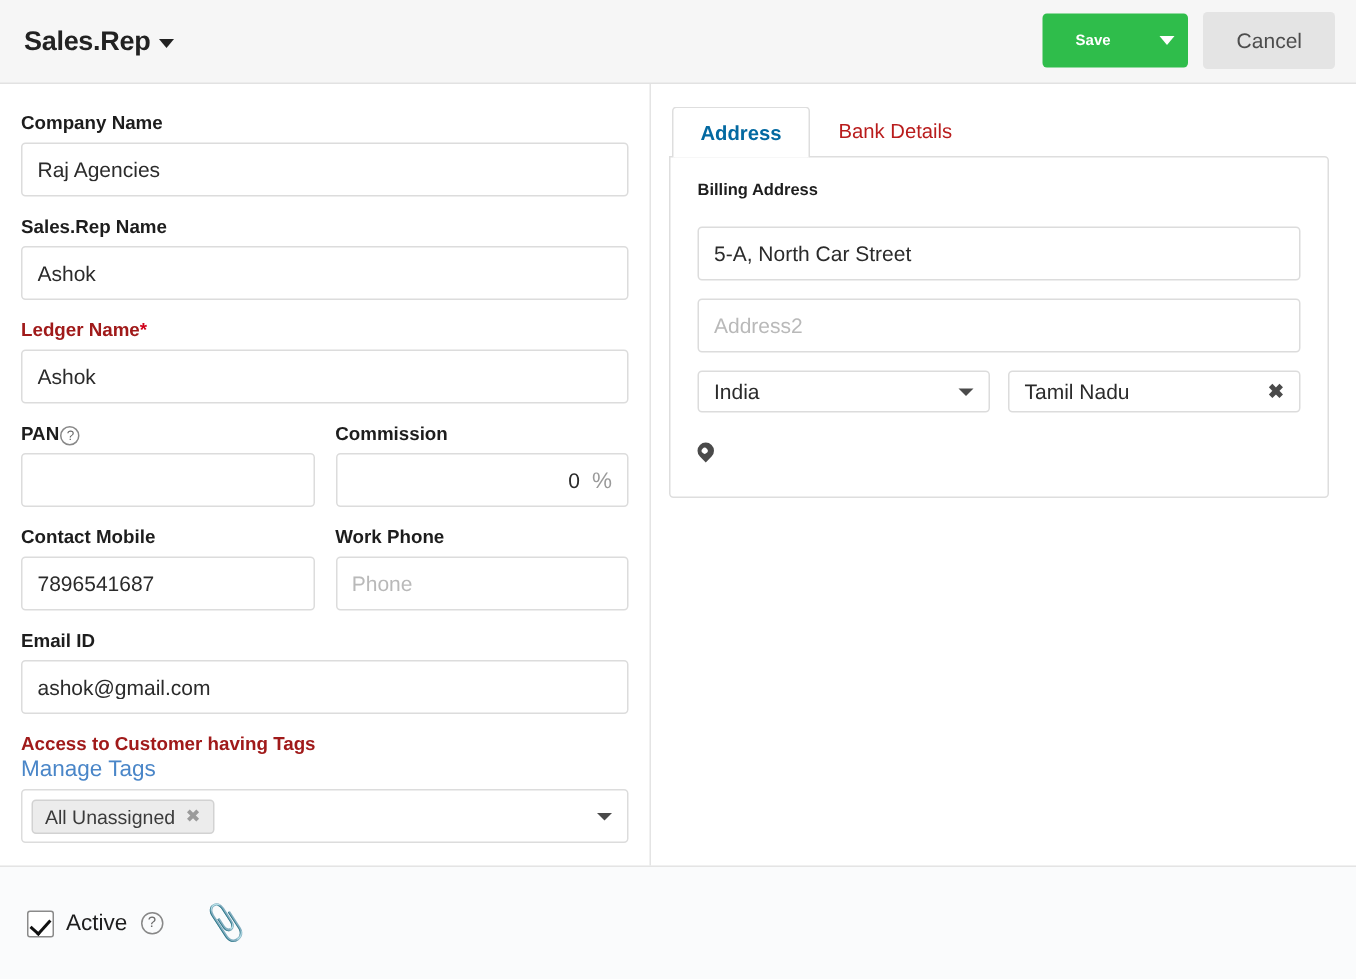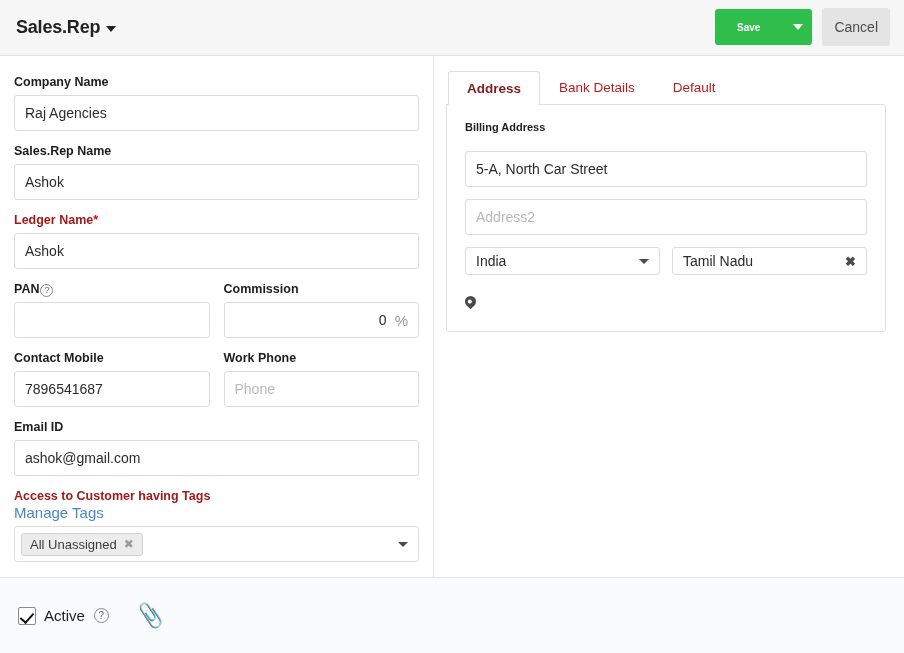--- a/index.html
+++ b/index.html
@@ -83,21 +83,21 @@
     border-right: 5px solid transparent;
     border-top: 6px solid #ffffff;
   }
   .btn-cancel {
     height: 38px;
     background: #e4e4e4;
     border: none;
     border-radius: 3px;
     color: #4d4d4d;
     font-size: 14px;
-    padding: 0 12px;
+    padding: 0 22px;
     cursor: pointer;
     font-family: "Liberation Sans", sans-serif;
   }
 
   
   .body {
     position: relative;
     height: 537px;
     display: flex;
     background: #ffffff;
@@ -243,21 +243,21 @@
     border: 1px solid transparent;
     border-bottom: none;
     border-radius: 3px 3px 0 0;
     cursor: pointer;
     background: transparent;
   }
   .tab.active {
     background: #ffffff;
     border-color: #dedede;
     font-weight: bold;
-    color: #7f1d1d;
+    color: #0369a1;
     margin-bottom: -1px;
     padding-bottom: 1px;
   }
   .panel {
     border: 1px solid #dedede;
     border-radius: 0 3px 3px 3px;
     background: #ffffff;
     padding: 14px 18px 20px 18px;
     position: relative;
     z-index: 1;
@@ -436,21 +436,20 @@
           <span class="sel-caret"></span>
         </div>
       </div>
 
     </div>
 
     <div class="col-right">
       <div class="tabs">
         <div class="tab active">Address</div>
         <div class="tab">Bank Details</div>
-        <div class="tab">Default</div>
       </div>
 
       <div class="panel">
         <div class="panel-title">Billing Address</div>
 
         <div class="addr-row">
           <input class="inp" type="text" value="5-A, North Car Street" style="">
         </div>
 
         <div class="addr-row">

